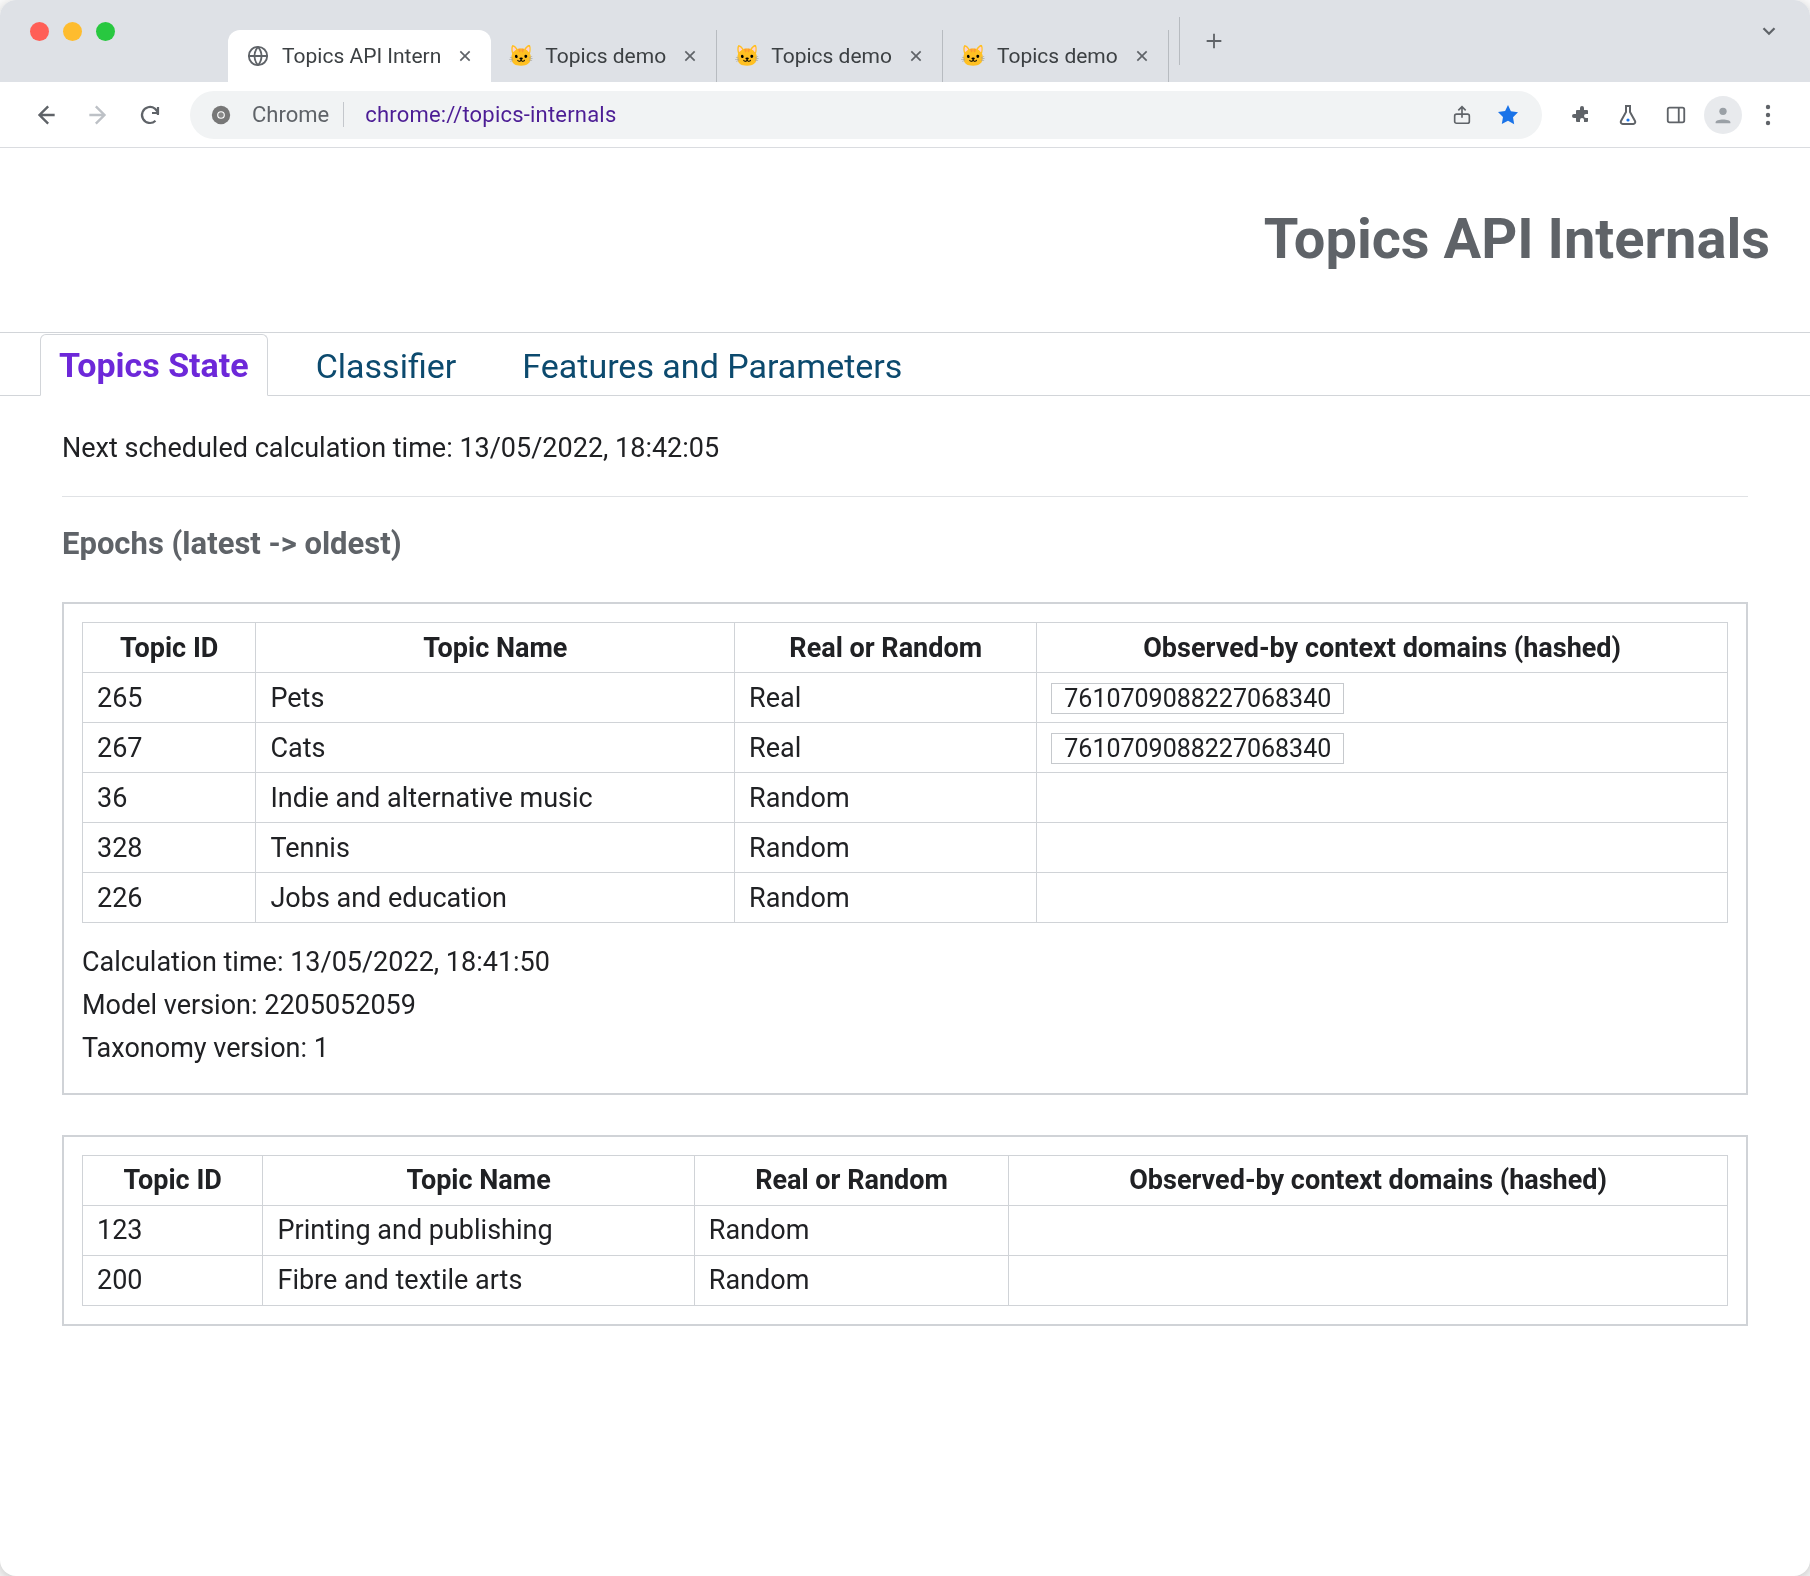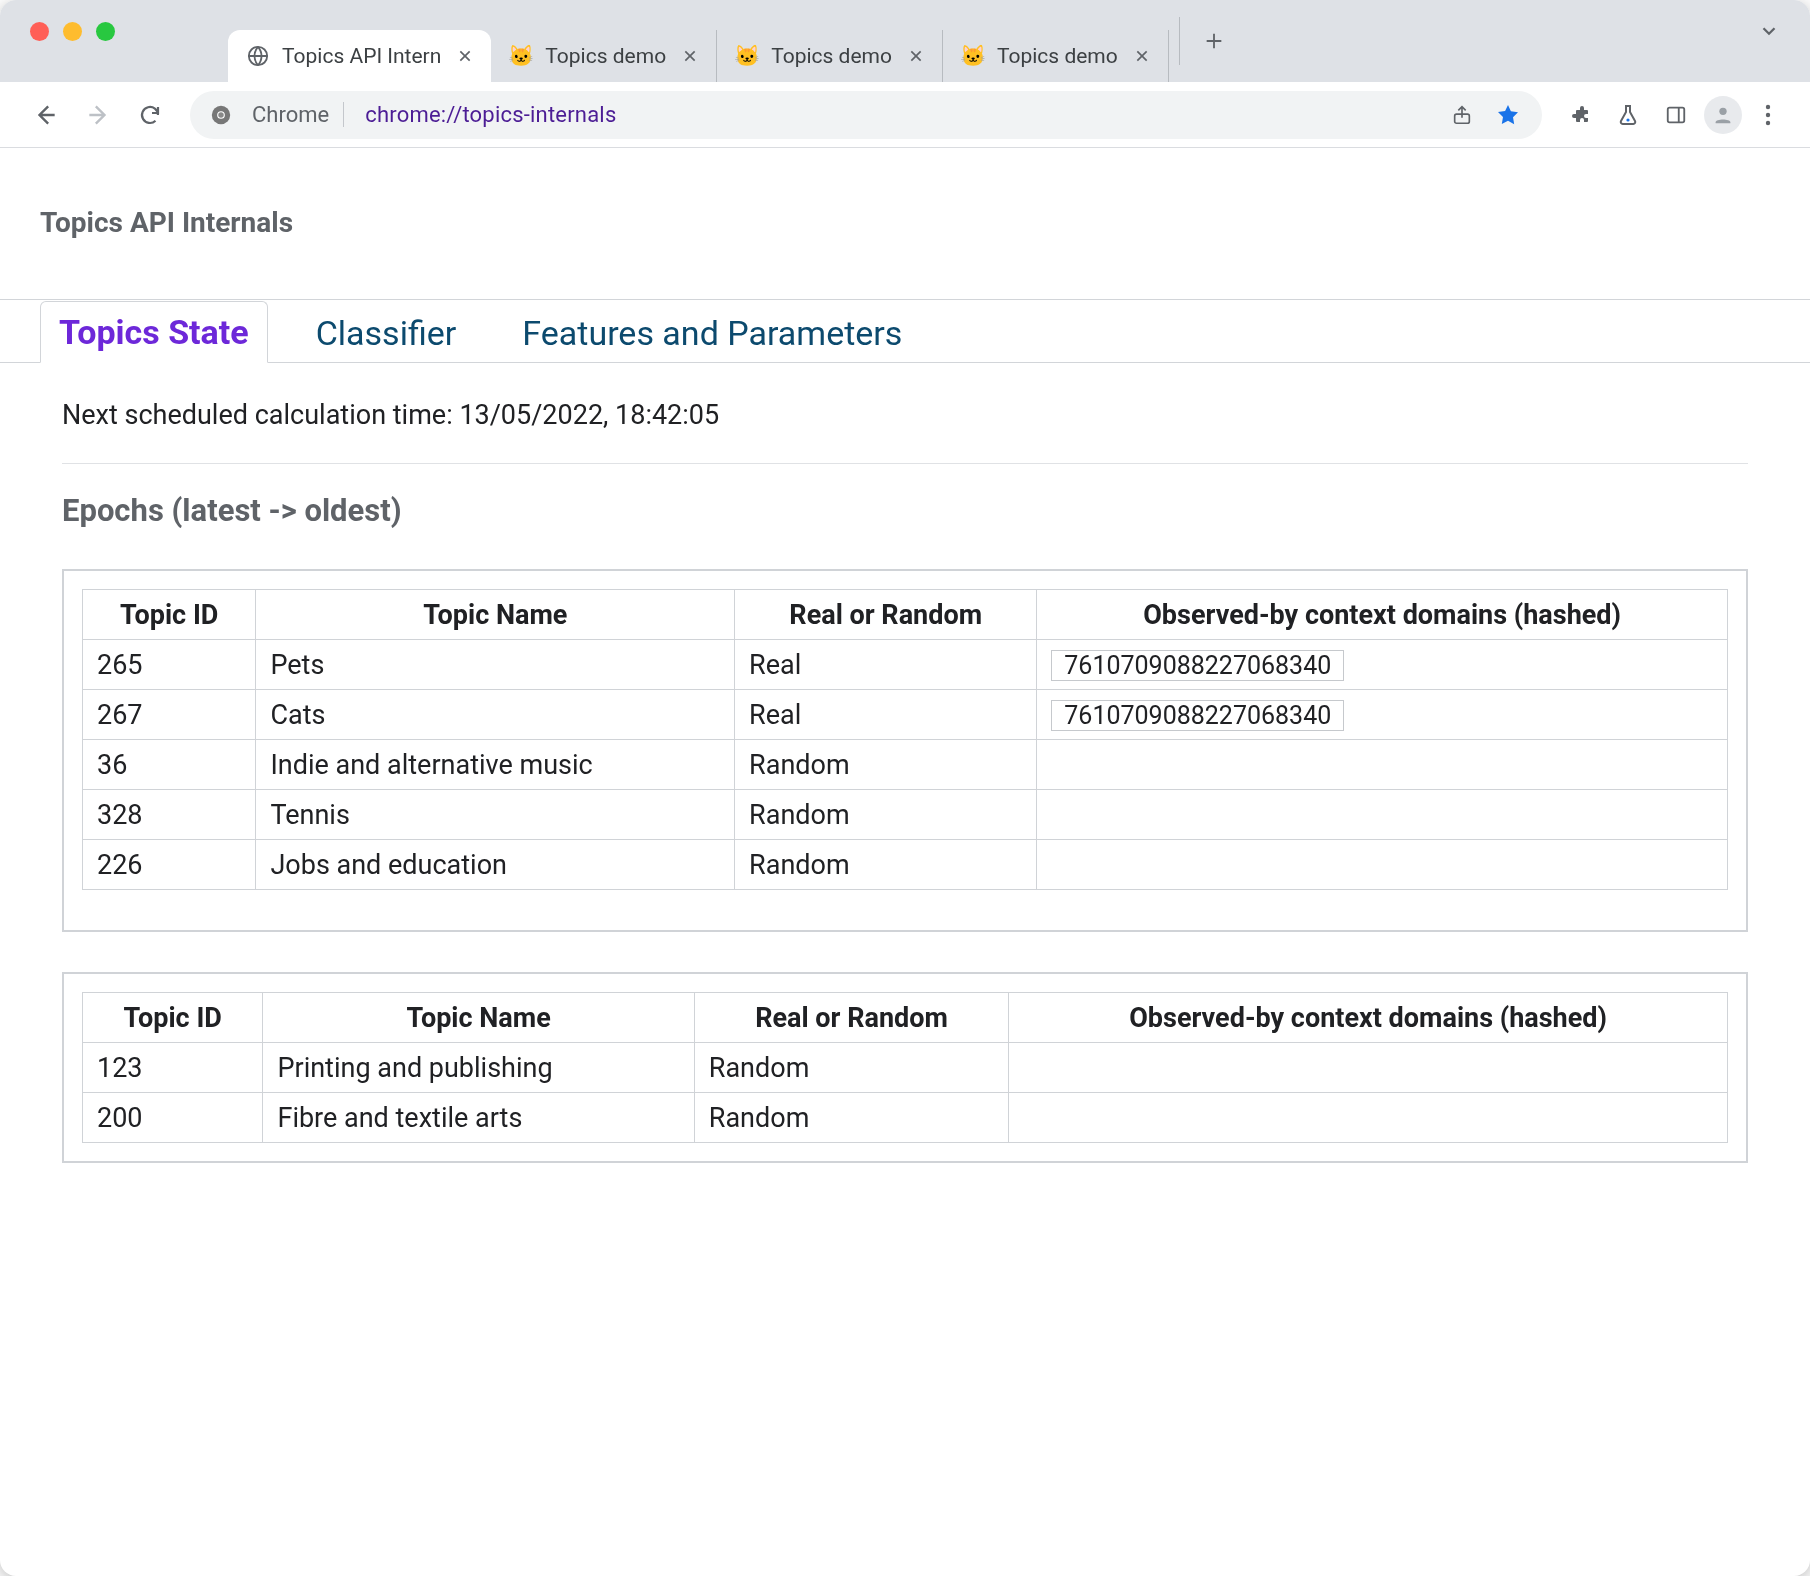--- a/index.html
+++ b/index.html
@@ -164,24 +164,25 @@
   }
   
   .page {
     padding: 38px 40px 0 40px;
     font-family: Roboto, Arial, sans-serif;
     color: #202124;
     height: calc(100% - 132px);
     overflow: hidden;
   }
   .page h1 {
-    font-size: 28px;
+    font-size: 56px;
     font-weight: 700;
     color: #5f6368;
     margin: 20px 0 60px 0;
+    text-align: right;
   }
   .content-tabs-wrap {
     border-bottom: 1px solid #d2d5d9;
     border-top: 1px solid #d2d5d9;
     margin: 0 -40px;
     padding: 0 40px;
   }
   .content-tabs {
     display: flex;
     align-items: flex-end;
@@ -460,20 +461,25 @@
               <td></td>
             </tr>
             <tr>
               <td>226</td>
               <td>Jobs and education</td>
               <td>Random</td>
               <td></td>
             </tr>
           </tbody>
         </table>
+        <div class="meta">
+          <div><span>Calculation time: </span><span>13/05/2022, 18:41:50</span></div>
+          <div><span>Model version: </span><span>2205052059</span></div>
+          <div><span>Taxonomy version: </span><span>1</span></div>
+        </div>
       </div>
 
       <div class="epoch" style="padding-bottom:0">
         <table>
           <thead>
             <tr>
               <th>Topic ID</th>
               <th>Topic Name</th>
               <th>Real or Random</th>
               <th>Observed-by context domains (hashed)</th>

